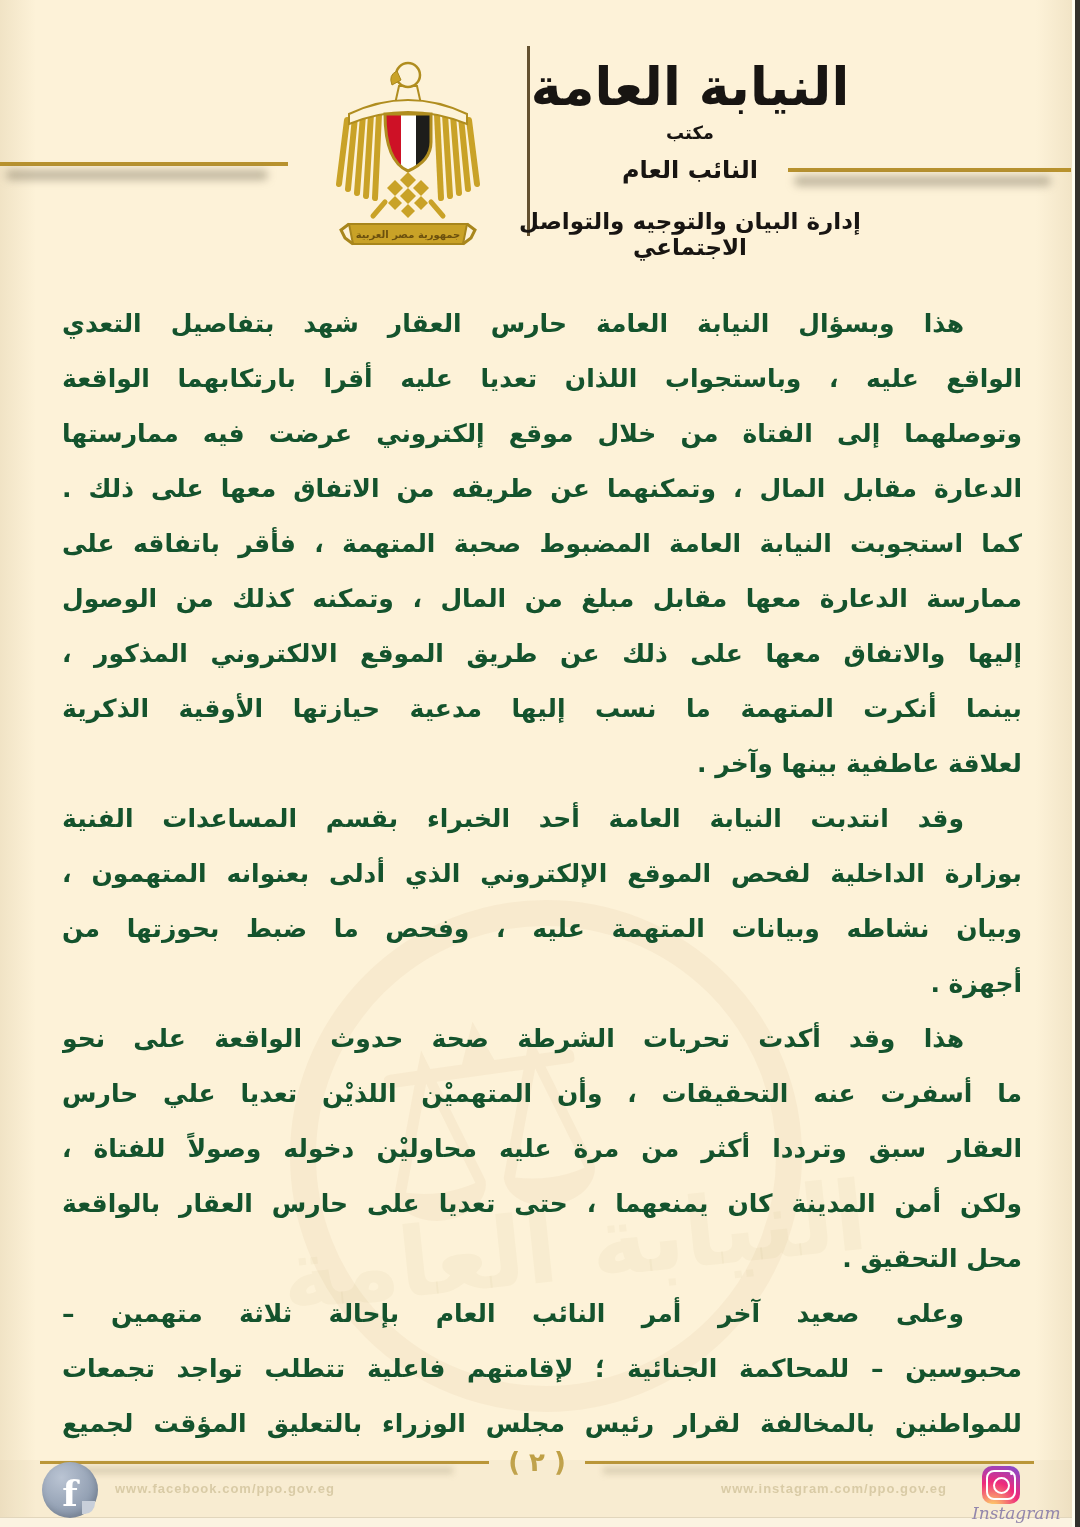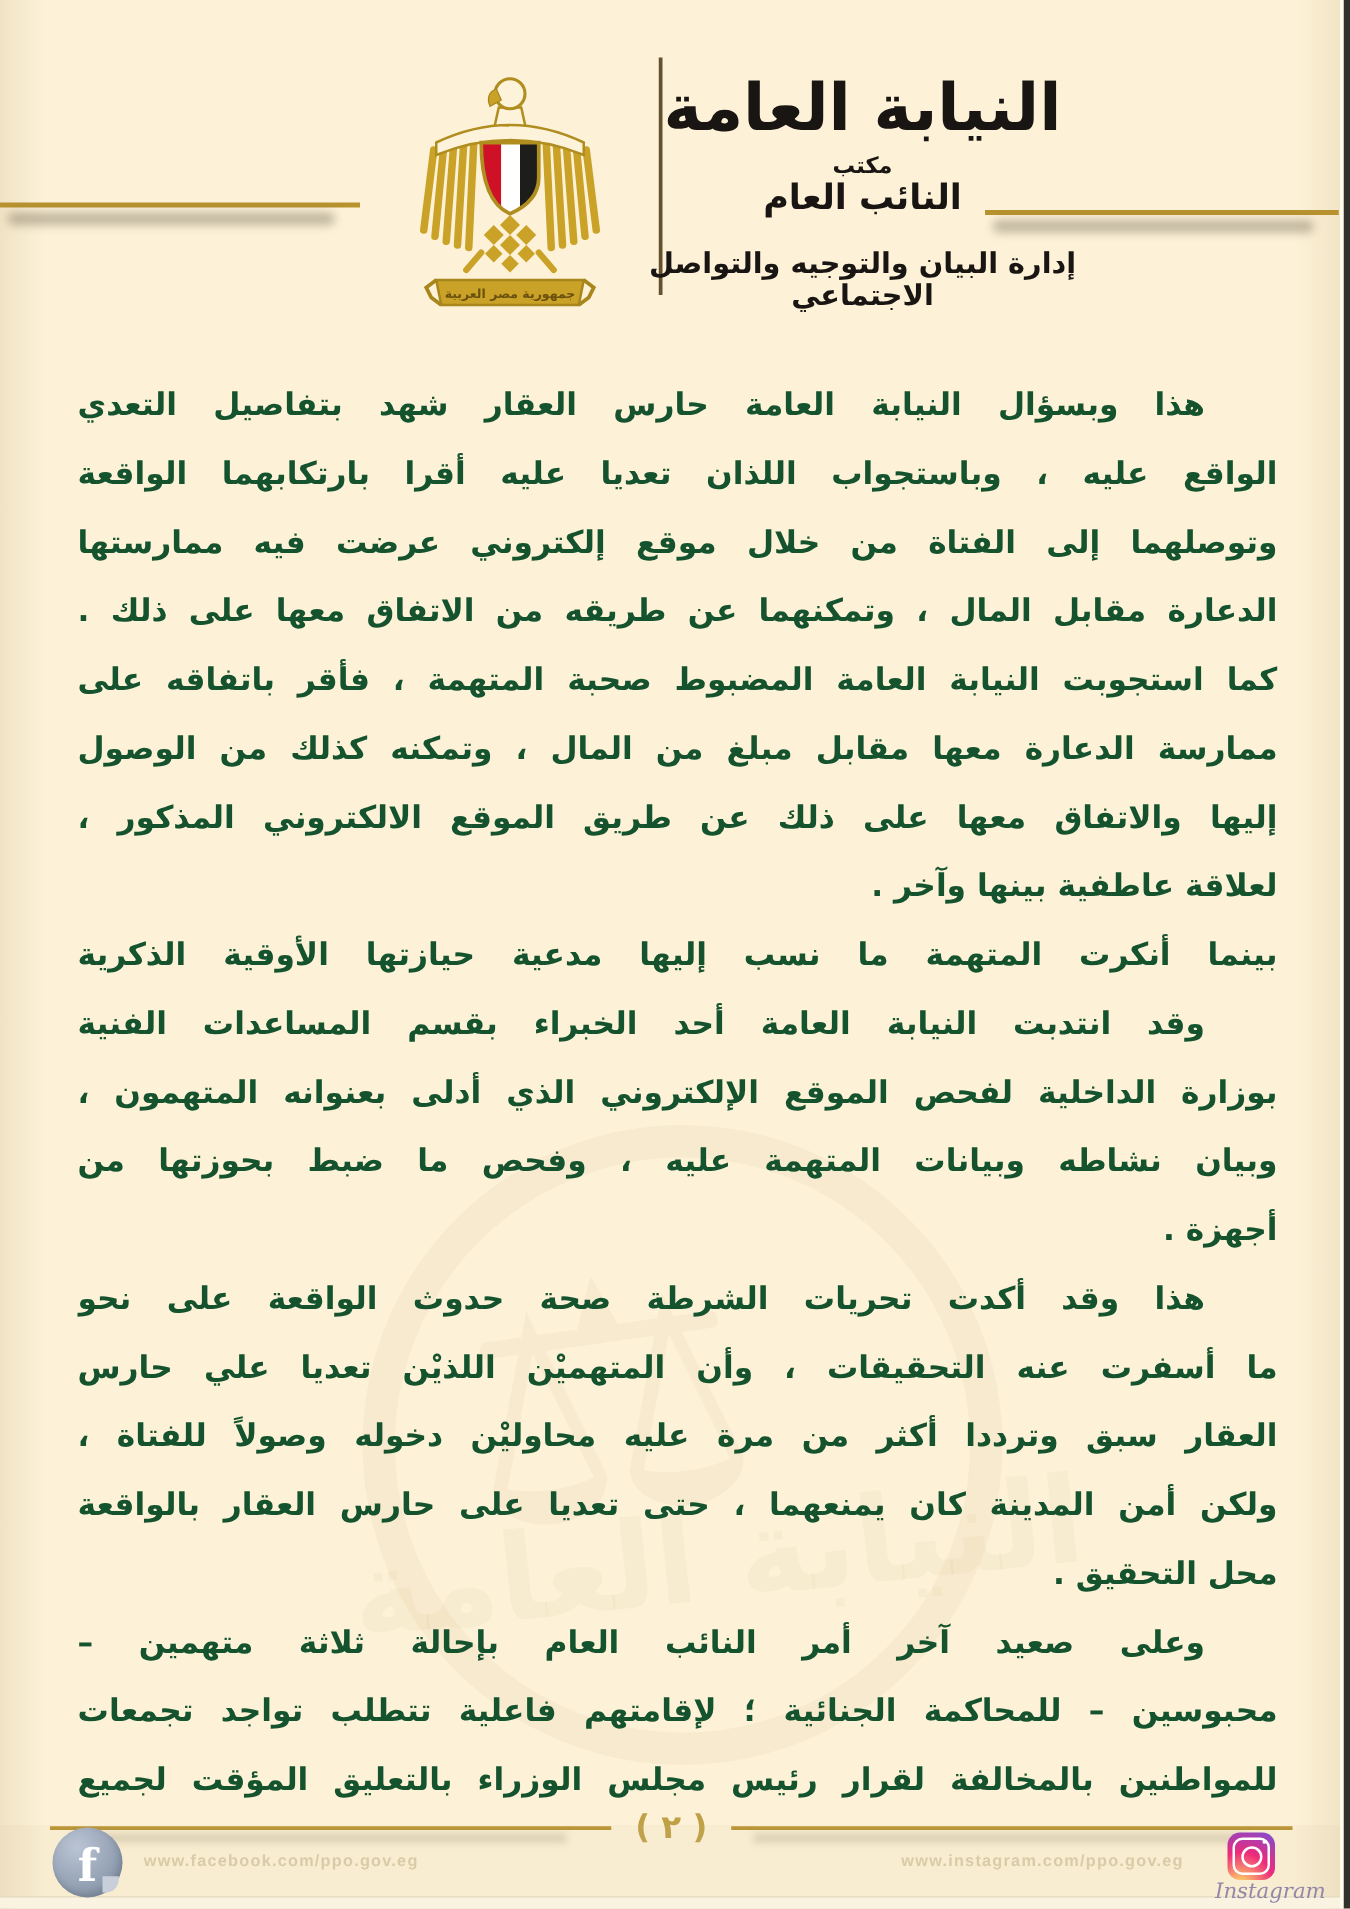--- a/index.html
+++ b/index.html
@@ -25,22 +25,22 @@
   .rule-left{left:0;width:288px;top:162px;}
   .rule-right{left:788px;right:9px;top:168px;}
 
   .divider{position:absolute;left:527px;top:46px;width:3px;height:190px;background:#64512f;}
 
   .emblem{position:absolute;left:333px;top:56px;}
 
   .titles{position:absolute;left:515px;top:58px;width:350px;text-align:center;color:#181512;direction:rtl;}
   .t-main{font-size:52px;font-weight:bold;line-height:1.15;}
   .t-office{margin-top:6px;line-height:1;}
-  .t-office-small{display:block;font-size:18px;font-weight:bold;margin-bottom:2px;text-align:center;}
-  .t-office-name{display:block;font-size:28px;font-weight:bold;}
+  .t-office-small{display:block;font-size:18px;font-weight:bold;margin-bottom:16px;text-align:center;}
+  .t-office-name{display:block;font-size:24px;font-weight:bold;}
   .t-dept{margin-top:26px;font-size:23px;font-weight:bold;}
 
   
   .watermark{position:absolute;left:250px;top:860px;width:580px;height:580px;pointer-events:none;}
   .wm-circle{position:absolute;left:40px;top:40px;width:460px;height:460px;border-radius:50%;
     border:26px solid rgba(178,148,88,.07);}
   .wm-scales{position:absolute;left:120px;top:110px;font-size:260px;color:rgba(178,148,88,.07);
     transform:rotate(-8deg);}
   .wm-text{position:absolute;left:30px;top:330px;font-size:96px;font-weight:bold;
     color:rgba(178,148,88,.06);direction:rtl;white-space:nowrap;transform:rotate(-6deg);}
@@ -173,22 +173,22 @@
   </div>
 
   <div class="body-text">
     <div class="line indent">هذا وبسؤال النيابة العامة حارس العقار شهد بتفاصيل التعدي</div>
     <div class="line">الواقع عليه ، وباستجواب اللذان تعديا عليه أقرا بارتكابهما الواقعة</div>
     <div class="line">وتوصلهما إلى الفتاة من خلال موقع إلكتروني عرضت فيه ممارستها</div>
     <div class="line">الدعارة مقابل المال ، وتمكنهما عن طريقه من الاتفاق معها على ذلك .</div>
     <div class="line">كما استجوبت النيابة العامة المضبوط صحبة المتهمة ، فأقر باتفاقه على</div>
     <div class="line">ممارسة الدعارة معها مقابل مبلغ من المال ، وتمكنه كذلك من الوصول</div>
     <div class="line">إليها والاتفاق معها على ذلك عن طريق الموقع الالكتروني المذكور ،</div>
+    <div class="line">بينما أنكرت المتهمة ما نسب إليها مدعية حيازتها الأوقية الذكرية</div>
     <div class="line end">لعلاقة عاطفية بينها وآخر .</div>
-    <div class="line">بينما أنكرت المتهمة ما نسب إليها مدعية حيازتها الأوقية الذكرية</div>
     <div class="line indent">وقد انتدبت النيابة العامة أحد الخبراء بقسم المساعدات الفنية</div>
     <div class="line">بوزارة الداخلية لفحص الموقع الإلكتروني الذي أدلى بعنوانه المتهمون ،</div>
     <div class="line">وبيان نشاطه وبيانات المتهمة عليه ، وفحص ما ضبط بحوزتها من</div>
     <div class="line end">أجهزة .</div>
     <div class="line indent">هذا وقد أكدت تحريات الشرطة صحة حدوث الواقعة على نحو</div>
     <div class="line">ما أسفرت عنه التحقيقات ، وأن المتهميْن اللذيْن تعديا علي حارس</div>
     <div class="line">العقار سبق وترددا أكثر من مرة عليه محاوليْن دخوله وصولاً للفتاة ،</div>
     <div class="line">ولكن أمن المدينة كان يمنعهما ، حتى تعديا على حارس العقار بالواقعة</div>
     <div class="line end">محل التحقيق .</div>
     <div class="line indent">وعلى صعيد آخر أمر النائب العام بإحالة ثلاثة متهمين –</div>

